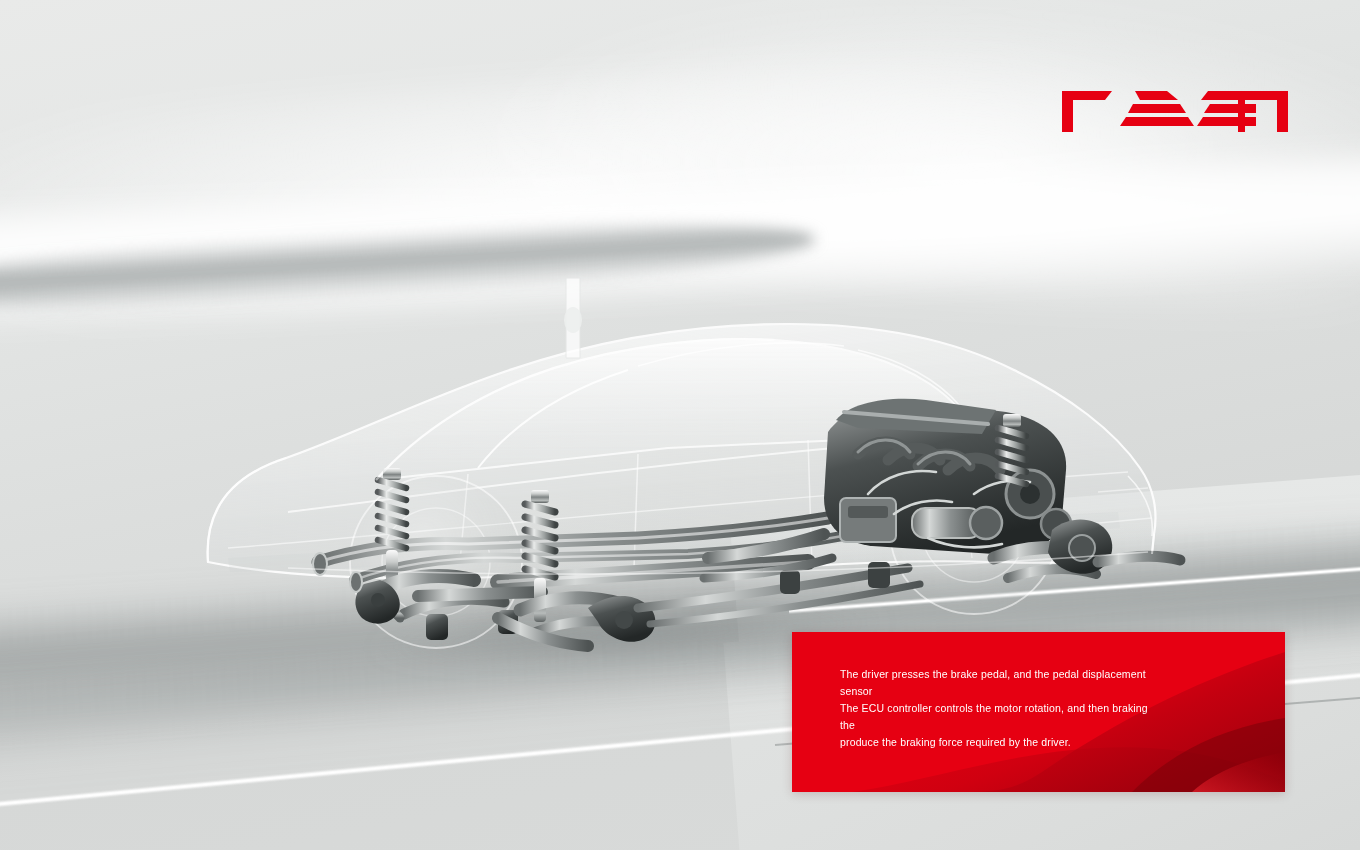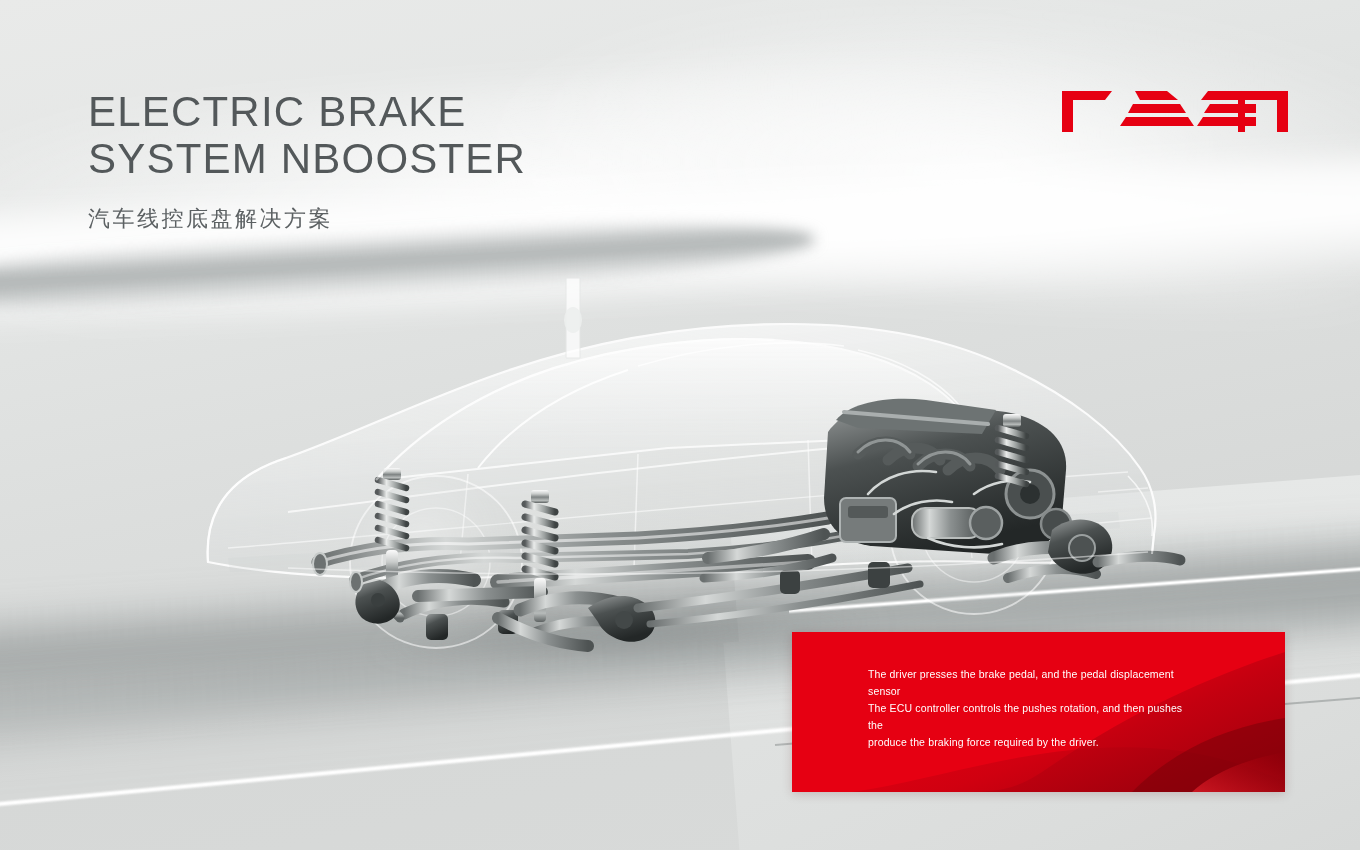--- a/index.html
+++ b/index.html
@@ -169,21 +169,21 @@
     width: 493px; height: 160px;
     background: #e60012;
     overflow: hidden;
     box-shadow: 0 2px 10px rgba(80,0,6,.18);
   }
   .red-panel .swoosh { position: absolute; inset: 0; }
   .red-panel .swoosh svg { display:block; width:100%; height:100%; }
   .red-text {
     position: relative;
     z-index: 3;
-    padding: 34px 0 0 76px;
+    padding: 34px 0 0 48px;
     color: #ffffff;
     font-size: 10.5px;
     line-height: 17px;
     letter-spacing: .15px;
     font-family: "Liberation Sans", sans-serif;
     max-width: 320px;
   }
   .red-text p { margin: 0; }
 </style>
 </head>
@@ -197,25 +197,20 @@
   <div class="bg-horizon"></div>
   <div class="bg-horizon2"></div>
   <div class="floor-pane-top"></div>
   <div class="floor-pane"></div>
   <div class="bg-shadow-sweep"></div>
   <div class="bg-shadow-sweep2"></div>
   <div class="floor-line floor-line-2"></div>
   <div class="floor-line floor-line-3"></div>
   <div class="floor-line floor-line-1"></div>
 
-  <div class="title-block">
-    <div class="title-line">ELECTRIC BRAKE</div>
-    <div class="title-line">SYSTEM NBOOSTER</div>
-    <div class="subtitle-cn">汽车线控底盘解决方案</div>
-  </div>
 
   <div class="logo">
     <svg viewBox="0 0 460 104" xmlns="http://www.w3.org/2000/svg" aria-label="NASN">
       <g fill="#e60012">
 
         <path d="M4 100 L4 18 L104 18 L90 36 L26 36 L26 100 Z"></path>
 
         <path d="M150 18 L214 18 L236 36 L160 36 Z"></path>
         <path d="M146 44 L240 44 L252 62 L136 62 Z"></path>
         <path d="M132 70 L256 70 L268 88 L120 88 Z"></path>
@@ -470,18 +465,18 @@
           </linearGradient>
         </defs>
         <path d="M493 0 L493 150 C430 120 360 110 280 118 C200 126 130 150 60 160 L493 160 Z" fill="url(#sw2)"></path>
         <path d="M493 20 C400 50 320 92 250 140 C220 160 200 160 160 160 L493 160 Z" fill="url(#sw1)"></path>
         <path d="M493 86 C430 96 380 120 340 160 L493 160 Z" fill="#7a0009" opacity="0.55"></path>
         <path d="M493 120 C450 128 420 142 400 160 L493 160 Z" fill="url(#sw3)"></path>
       </svg>
     </div>
     <div class="red-text">
       <p>The driver presses the brake pedal, and the pedal displacement sensor</p>
-      <p>The ECU controller controls the pushes rotation, and then pushes the</p>
+      <p>The ECU controller controls the motor rotation, and then braking the</p>
       <p>produce the braking force required by the driver.</p>
     </div>
   </div>
 
 </div>
 
 </body></html>

